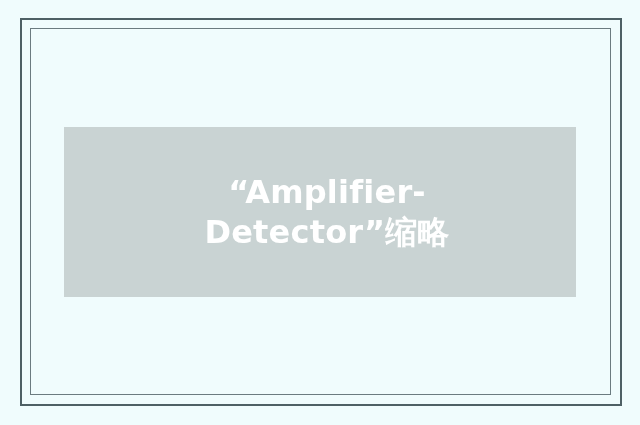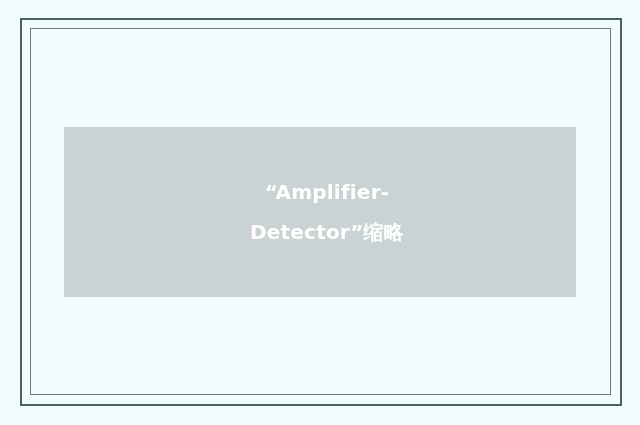--- a/index.html
+++ b/index.html
@@ -59,21 +59,21 @@
     display: flex;
     align-items: center;
     justify-content: center;
     box-sizing: border-box;
   }
 
   .placeholder-caption {
     color: #ffffff;
     font-family: "DejaVu Sans", "Liberation Sans", sans-serif;
     font-weight: bold;
-    font-size: 20px;
+    font-size: 32px;
     line-height: 40px;
     letter-spacing: 0.2px;
     text-align: center;
     white-space: pre-line;
     margin: 0;
     padding: 0 0 0 14px;
     text-rendering: optimizeLegibility;
   }
 </style>
 </head>

